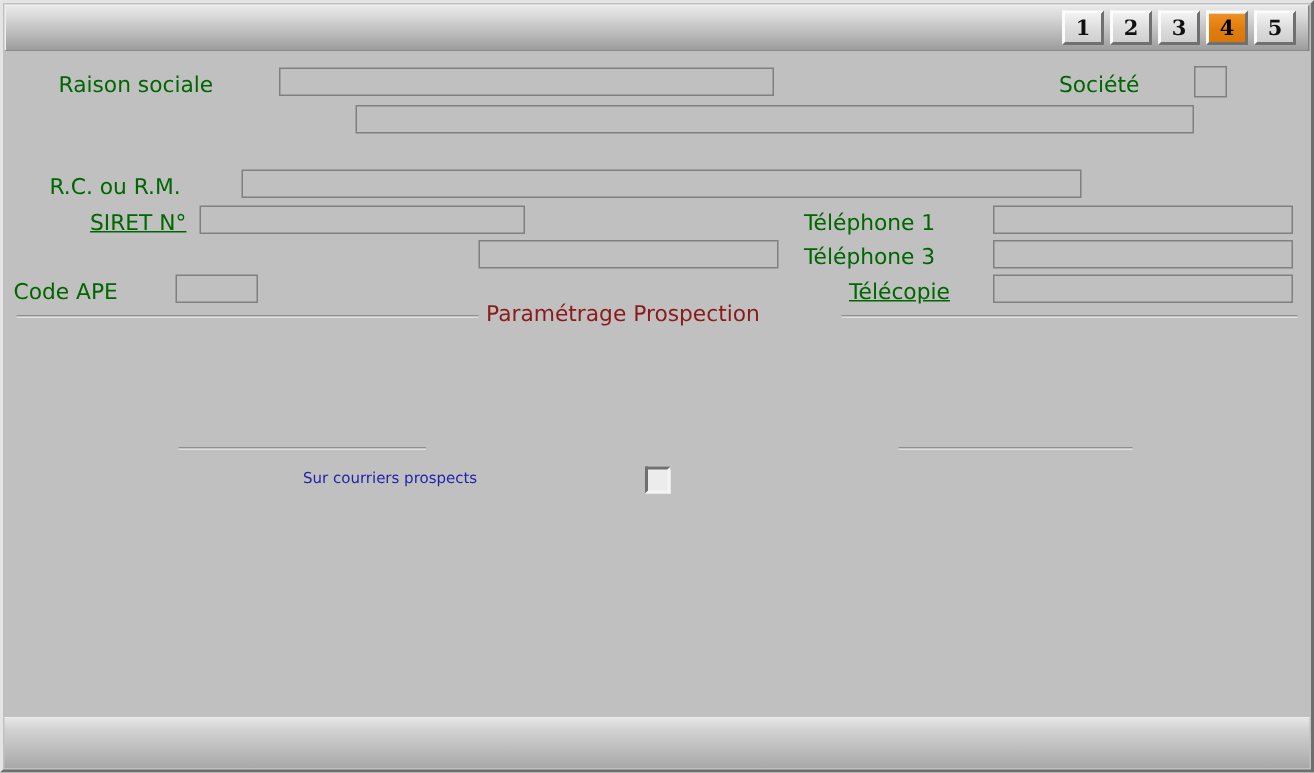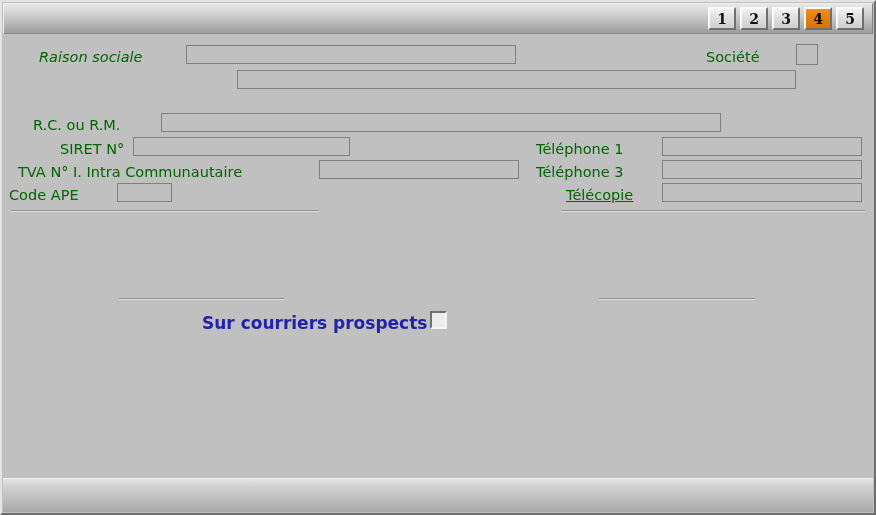--- a/index.html
+++ b/index.html
@@ -113,21 +113,21 @@
   }
 
   
   .lbl {
     position: absolute;
     font-size: 14.5px;
     white-space: nowrap;
     line-height: 1;
   }
   .lbl-green { color: #006600; }
-  .lbl-blue  { color: #2222aa; font-weight: bold; font-size: 17px; }
+  .lbl-blue  { color: #2222aa; font-weight: normal; font-size: 10px; }
 
   .field {
     position: absolute;
     box-sizing: border-box;
     background: #c0c0c0;
     border: 1px solid #808080;
     height: 19px;
   }
   .sect-title {
     position: absolute;
@@ -179,50 +179,50 @@
       <div class="tab-btn">1</div>
       <div class="tab-btn">2</div>
       <div class="tab-btn">3</div>
       <div class="tab-btn active">4</div>
       <div class="tab-btn">5</div>
     </div>
   </div>
 
   <div class="client">
 
-    <div class="lbl lbl-green" style="left:36px; top:16px;font-style:italic;">Raison sociale</div>
+    <div class="lbl lbl-green" style="left:36px; top:16px;">Raison sociale</div>
     <div class="field" style="left:183px; top:11px; width:330px;"></div>
 
     <div class="lbl lbl-green" style="left:703px; top:16px;">Société</div>
     <div class="numbox" style="left:793px; top:10px; width:22px; height:21px;"></div>
 
     <div class="field" style="left:234px; top:36px; width:559px;"></div>
 
     <div class="lbl lbl-green" style="left:30px; top:84px;">R.C. ou R.M.</div>
     <div class="field" style="left:158px; top:79px; width:560px;"></div>
 
-    <div class="lbl lbl-green" style="left:57px; top:108px;">SIRET N°</div>
+    <div class="lbl lbl-green" style="left:57px; top:108px;text-decoration:underline;">SIRET N°</div>
     <div class="field" style="left:130px; top:103px; width:217px;"></div>
 
     <div class="lbl lbl-green" style="left:533px; top:108px;">Téléphone 1</div>
     <div class="field" style="left:659px; top:103px; width:200px;"></div>
 
-    <div class="lbl lbl-green" style="left:15px; top:131px;">TVA N° I. Intra Communautaire</div>
     <div class="field" style="left:316px; top:126px; width:200px;"></div>
 
     <div class="lbl lbl-green" style="left:533px; top:131px;">Téléphone 3</div>
     <div class="field" style="left:659px; top:126px; width:200px;"></div>
 
     <div class="lbl lbl-green" style="left:6px; top:154px;">Code APE</div>
     <div class="field" style="left:114px; top:149px; width:55px;"></div>
 
     <div class="lbl lbl-green" style="left:563px; top:154px;text-decoration:underline;">Télécopie</div>
     <div class="field" style="left:659px; top:149px; width:200px;"></div>
 
     <div class="rule" style="left:8px; top:176px; width:308px;"></div>
+    <div class="sect-title" style="left:321px; top:169px;">Paramétrage Prospection</div>
     <div class="rule" style="left:558px; top:176px; width:304px;"></div>
 
     <div class="rule" style="left:116px; top:264px; width:165px;"></div>
     <div class="rule" style="left:596px; top:264px; width:156px;"></div>
 
     <div class="lbl lbl-blue" style="left:199px; top:281px;">Sur courriers prospects</div>
     <div class="cbox" style="left:427px; top:277px;">
       
     </div>
 

